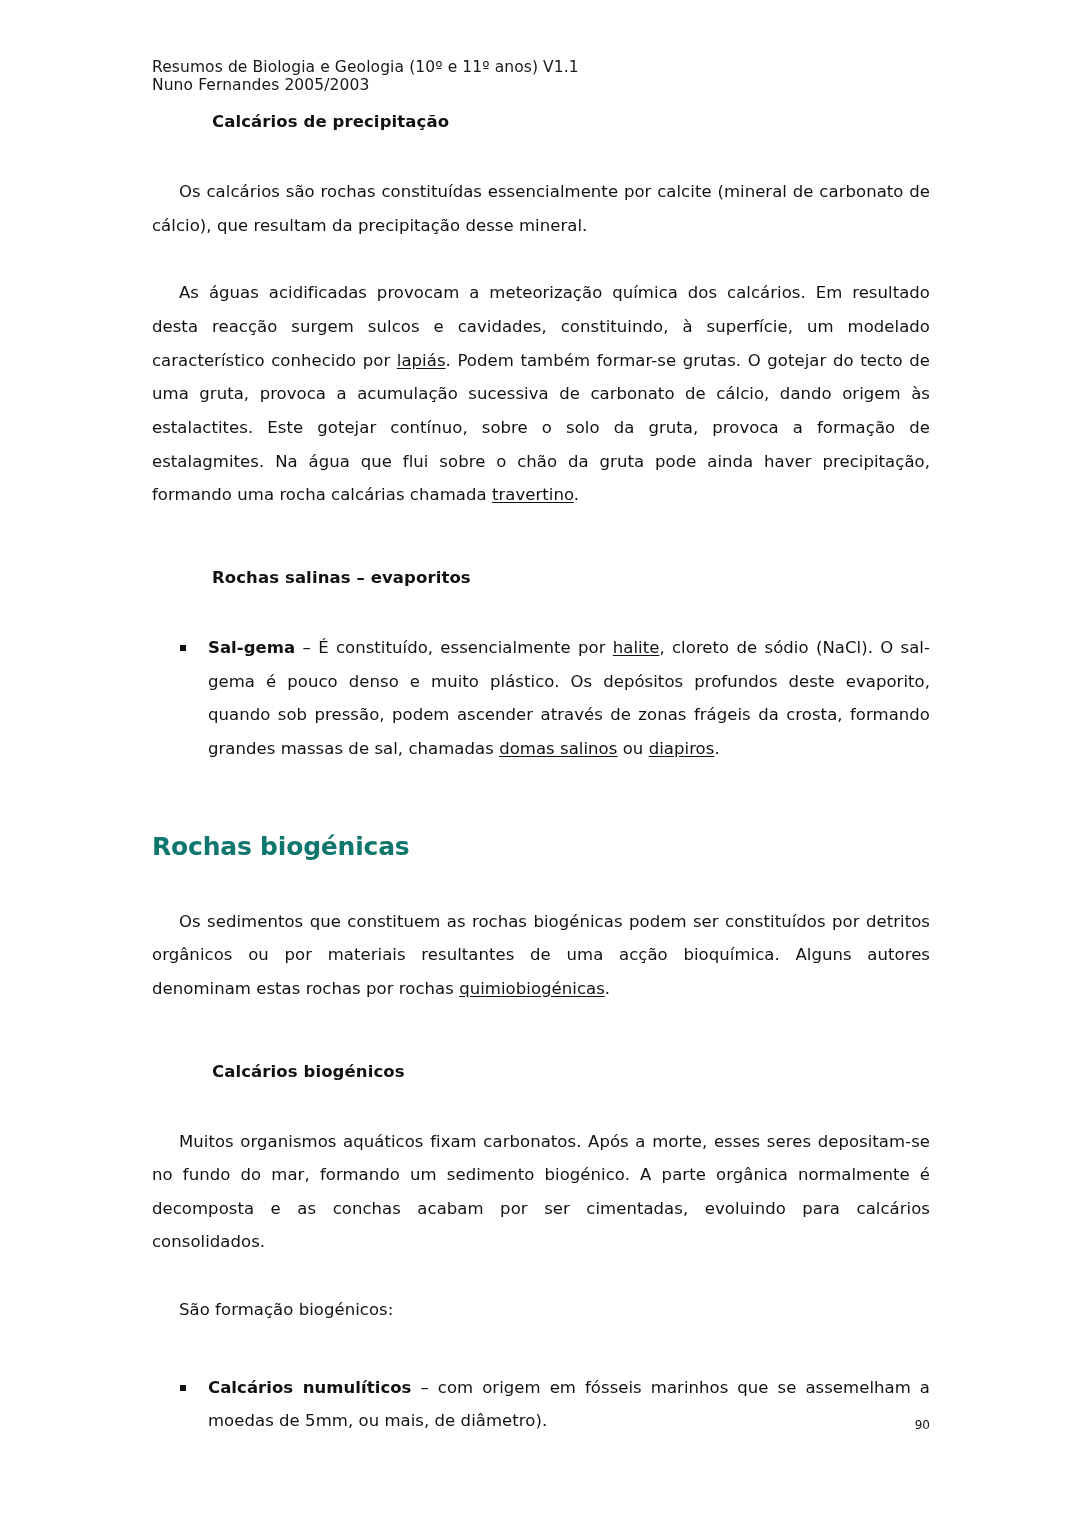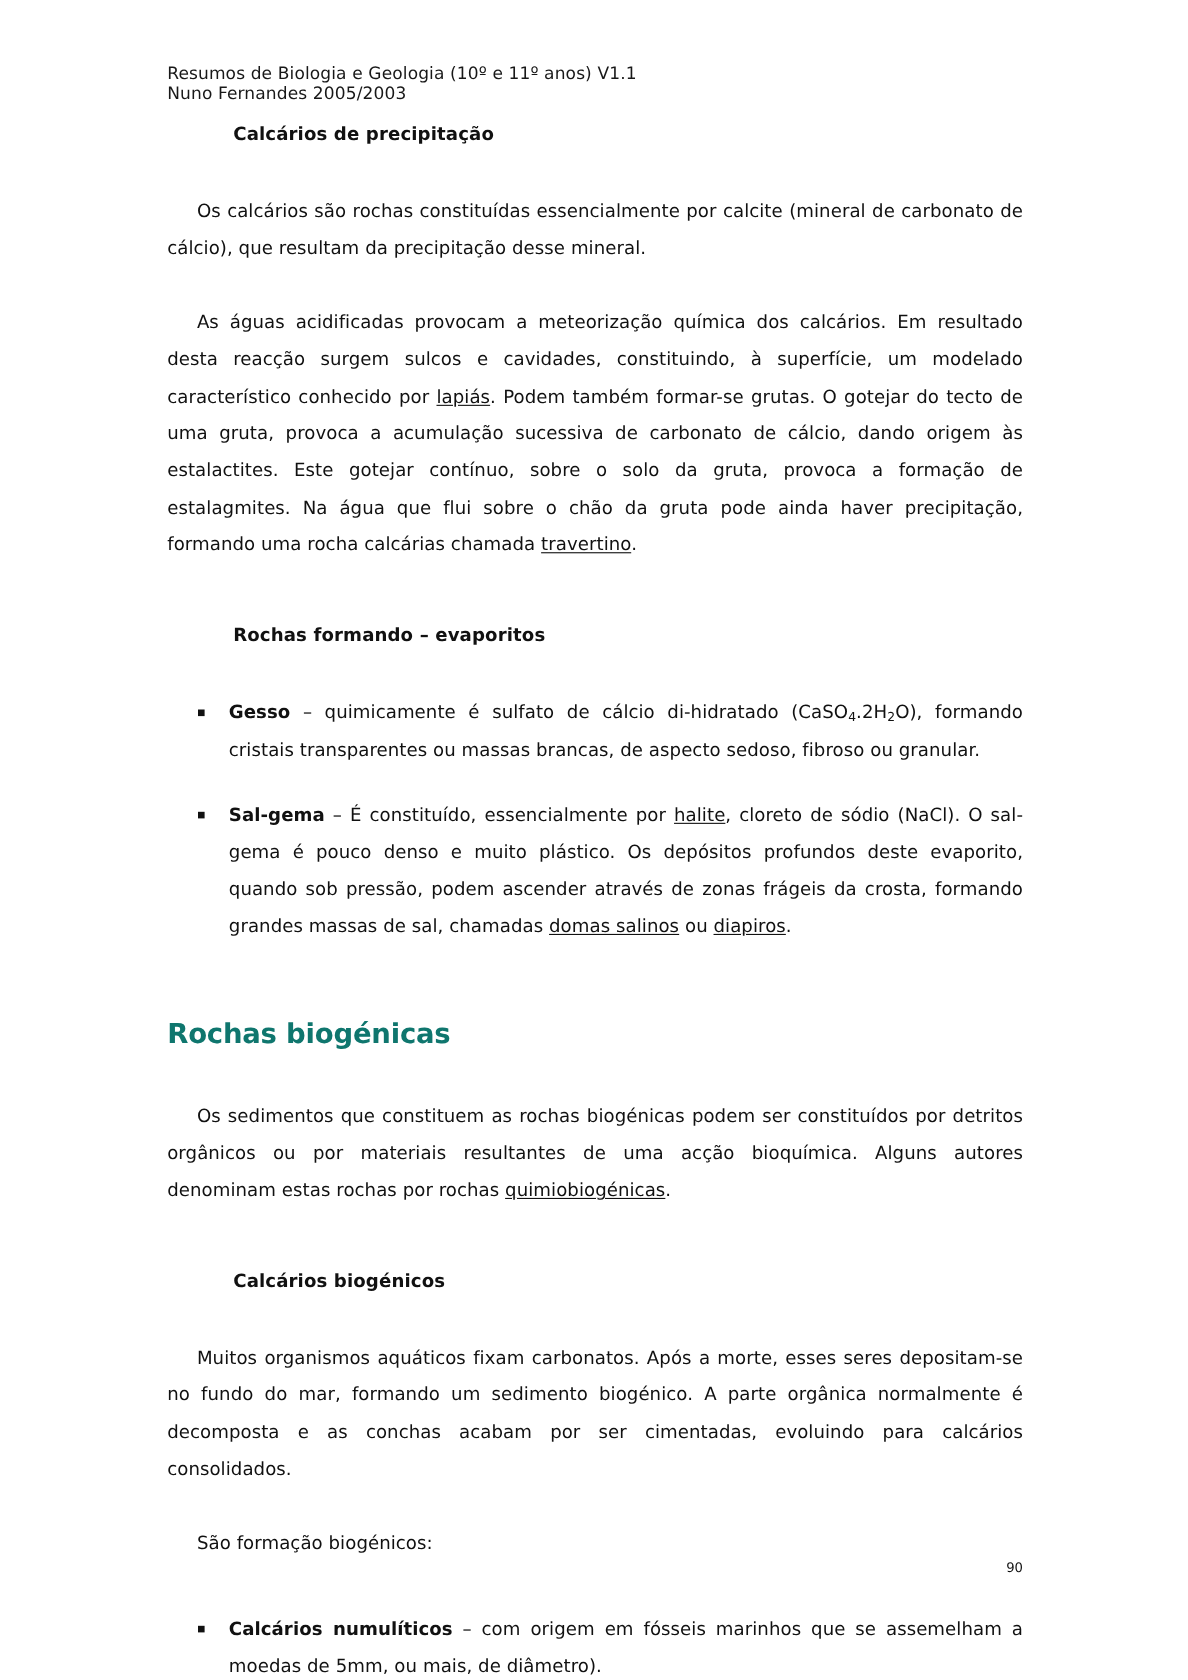--- a/index.html
+++ b/index.html
@@ -144,26 +144,25 @@
     <div class="gap-lg"></div>
 
     <p class="para indent">Os calcários são rochas constituídas essencialmente por calcite (mineral de carbonato de cálcio), que resultam da precipitação desse mineral.</p>
 
     <div class="gap-md"></div>
 
     <p class="para indent"><span>As águas acidificadas provocam a meteorização química dos calcários. Em resultado desta reacção surgem sulcos e cavidades, constituindo, à superfície, um modelado característico conhecido por </span><span class="u">lapiás</span><span>. Podem também formar-se grutas. O gotejar do tecto de uma gruta, provoca a acumulação sucessiva de carbonato de cálcio, dando origem às estalactites. Este gotejar contínuo, sobre o solo da gruta, provoca a formação de estalagmites. Na água que flui sobre o chão da gruta pode ainda haver precipitação, formando uma rocha calcárias chamada </span><span class="u">travertino</span><span>.</span></p>
 
     <div class="gap-xl"></div>
 
-    <h3 class="subheading">Rochas formando – evaporitos</h3>
+    <h3 class="subheading">Rochas salinas – evaporitos</h3>
 
     <div class="gap-lg"></div>
 
     <ul class="blist">
-      <li><span class="sq"></span><span class="bold">Gesso</span><span> – quimicamente é sulfato de cálcio di-hidratado (CaSO</span><sub>4</sub><span>.2H</span><sub>2</sub><span>O), formando cristais transparentes ou massas brancas, de aspecto sedoso, fibroso ou granular.</span></li>
 
       <li><span class="sq"></span><span class="bold">Sal-gema</span><span> – É constituído, essencialmente por </span><span class="u">halite</span><span>, cloreto de sódio (NaCl). O sal-gema é pouco denso e muito plástico. Os depósitos profundos deste evaporito, quando sob pressão, podem ascender através de zonas frágeis da crosta, formando grandes massas de sal, chamadas </span><span class="u">domas salinos</span><span> ou </span><span class="u">diapiros</span><span>.</span></li>
     </ul>
 
     <div class="gap-xxl"></div>
 
     <h2 class="mainheading">Rochas biogénicas</h2>
 
     <div class="gap-lg"></div>
 

